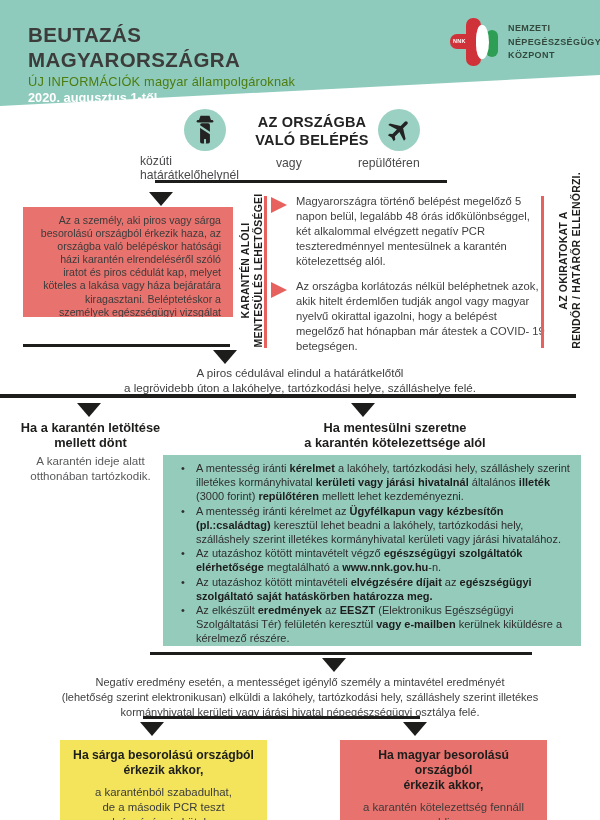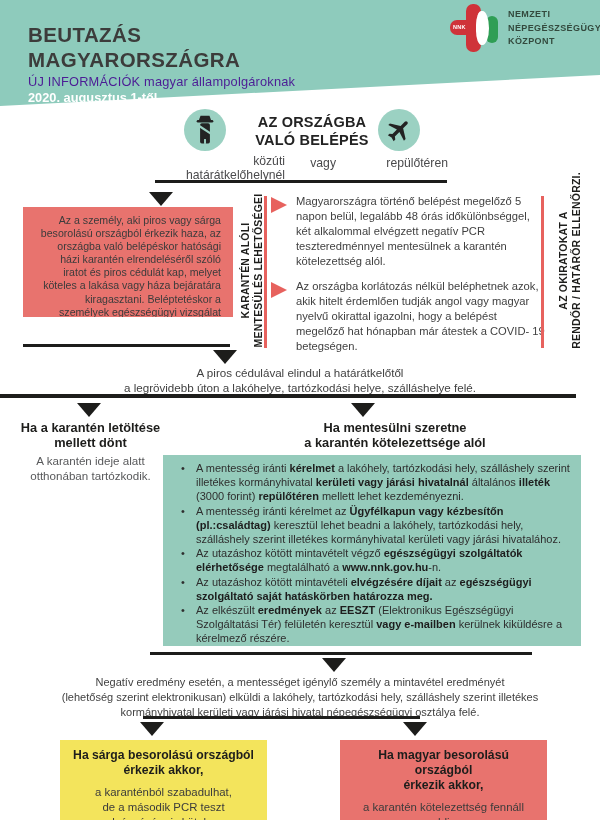--- a/index.html
+++ b/index.html
@@ -5,40 +5,40 @@
   html,body{margin:0;padding:0;background:#fff;}
   #poster{position:relative;width:600px;height:820px;background:#fff;overflow:hidden;
           font-family:"Liberation Sans", sans-serif;color:#414141;}
   .abs{position:absolute;}
 
   
   #header-band{left:0;top:0;width:600px;height:110px;background:#8ecbbc;
                clip-path:polygon(0 0,600px 0,600px 75px,0 106px);}
   #main-title{left:28px;top:22px;font-size:20.5px;font-weight:800;color:#3c3c3b;
               line-height:25px;letter-spacing:.4px;}
-  #subtitle{left:28px;top:74px;font-size:12.8px;color:#4c1d95;letter-spacing:.2px;}
+  #subtitle{left:28px;top:74px;font-size:12.8px;color:#4d7c0f;letter-spacing:.2px;}
   #eff-date{left:28px;top:90px;font-size:12.8px;font-weight:bold;color:#ffffff;}
 
   
-  #logo{left:450px;top:4px;width:145px;height:52px;}
+  #logo{left:450px;top:18px;width:145px;height:52px;}
   .lg{position:absolute;}
   #lg-v{left:16px;top:0;width:15px;height:48px;background:#cf3339;border-radius:7px;}
   #lg-h{left:0;top:16px;width:31px;height:15px;background:#cf3339;border-radius:7px;}
   #lg-abbr{left:3px;top:20px;font-size:5.5px;font-weight:bold;color:#fff;letter-spacing:.3px;}
   #lg-green{left:36px;top:12px;width:12px;height:27px;background:#2f9e55;border-radius:6px;}
   #lg-face{left:26px;top:7px;width:13px;height:34px;background:#fff;border-radius:50% 60% 60% 50%;}
   #logo-text{left:58px;top:4px;font-size:9px;font-weight:bold;color:#33493d;
              line-height:13.5px;letter-spacing:.4px;}
 
   
   .circle{width:42px;height:42px;border-radius:50%;background:#9bd1c2;
           display:flex;align-items:center;justify-content:center;}
   #entry-title{left:242px;top:113px;width:140px;text-align:center;font-size:14.5px;
                font-weight:800;color:#232323;line-height:18px;letter-spacing:.2px;}
-  .sub-label{font-size:12.2px;color:#4a4a4c;text-align:right;line-height:13.5px;}
+  .sub-label{font-size:12.2px;color:#4a4a4c;text-align:left;line-height:13.5px;}
 
   .blk-line{background:#1d1d1b;}
   .tri-down{width:24px;height:14px;background:#1d1d1b;clip-path:polygon(0 0,100% 0,50% 100%);}
   .tri-right{width:16px;height:16px;background:#e7625e;clip-path:polygon(0 0,100% 50%,0 100%);}
 
   
   #red-box{left:23px;top:207px;width:210px;height:110px;background:#e8736e;
            box-sizing:border-box;padding:7px 12px;overflow:hidden;}
   #red-box .txt{font-size:10.6px;line-height:13.1px;color:#3b3b3b;text-align:right;}
 

